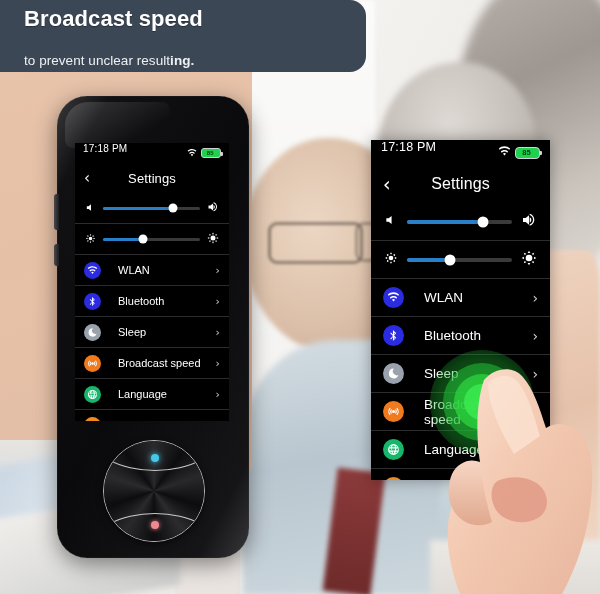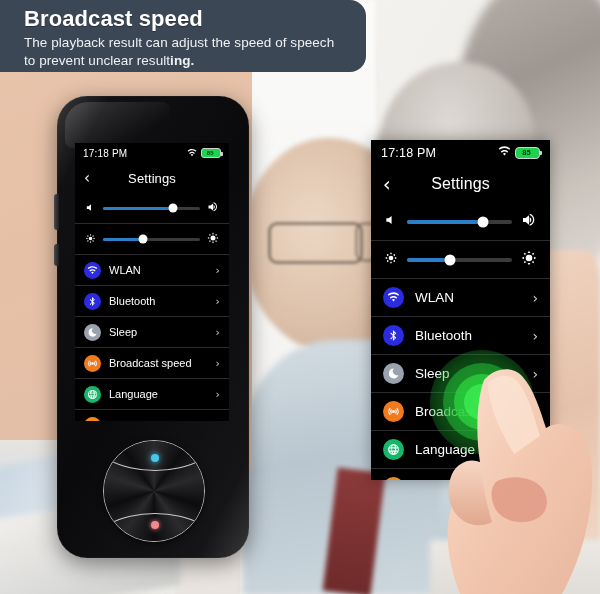--- a/index.html
+++ b/index.html
@@ -199,21 +199,21 @@
     left:75px; top:143px; width:154px; height:278px;
     z-index:25;
   }
   .screen-right {
     left:371px; top:140px; width:179px; height:340px;
     z-index:30;
     box-shadow:0 0 14px rgba(0,0,0,.35);
   }
 
   .statusbar {
-    display:flex; align-items:center; justify-content:space-between;
+    display:flex; justify-content:space-between;
     padding:0 8px;
     color:#fff;
   }
   .screen-left .statusbar { height:20px; }
   .screen-right .statusbar { height:25px; padding:0 10px; }
 
   .clock { font-size:10px; letter-spacing:.2px; }
   .screen-right .clock { font-size:12.5px; }
 
   .status-right { display:flex; align-items:center; gap:4px; }
@@ -278,21 +278,21 @@
   .screen-right .menu-item { height:38px; padding:0 12px; gap:11px; }
 
   .mi-icon {
     border-radius:50%; flex-shrink:0;
     display:flex; align-items:center; justify-content:center;
     color:#fff;
   }
   .screen-left .mi-icon { width:17px; height:17px; }
   .screen-right .mi-icon { width:21px; height:21px; }
 
-  .mi-label { color:#fff; flex:1; }
+  .mi-label { color:#fff; flex:1;margin-left:9px; }
   .screen-left .mi-label { font-size:11px; }
   .screen-right .mi-label { font-size:13.5px; }
 
   .mi-chev { color:#cfcfcf; font-family:"DejaVu Sans", sans-serif; }
   .screen-left .mi-chev { font-size:11px; }
   .screen-right .mi-chev { font-size:14px; }
 
   
   .tap-ripple {
     position:absolute; left:430px; top:350px;
@@ -328,21 +328,21 @@
   <div class="bg-table"></div>
   <div class="bg-left-wall"></div>
   <div class="bg-left-bottom"></div>
   <div class="bg-laptop-screen"></div>
   <div class="bg-laptop"></div>
 </div>
 
 <div class="banner">
   <div class="banner-title">Broadcast speed</div>
   <div class="banner-sub">
-    <span>The playback result can adjust the speed of speech</span><br>
+    <br>
     <span>to prevent unclear result</span><b>ing.</b>
   </div>
 </div>
 
 <div class="device">
   <div class="device-gloss"></div>
   <div class="device-btn"></div>
   <div class="device-btn2"></div>
 
   <div class="wheel">

